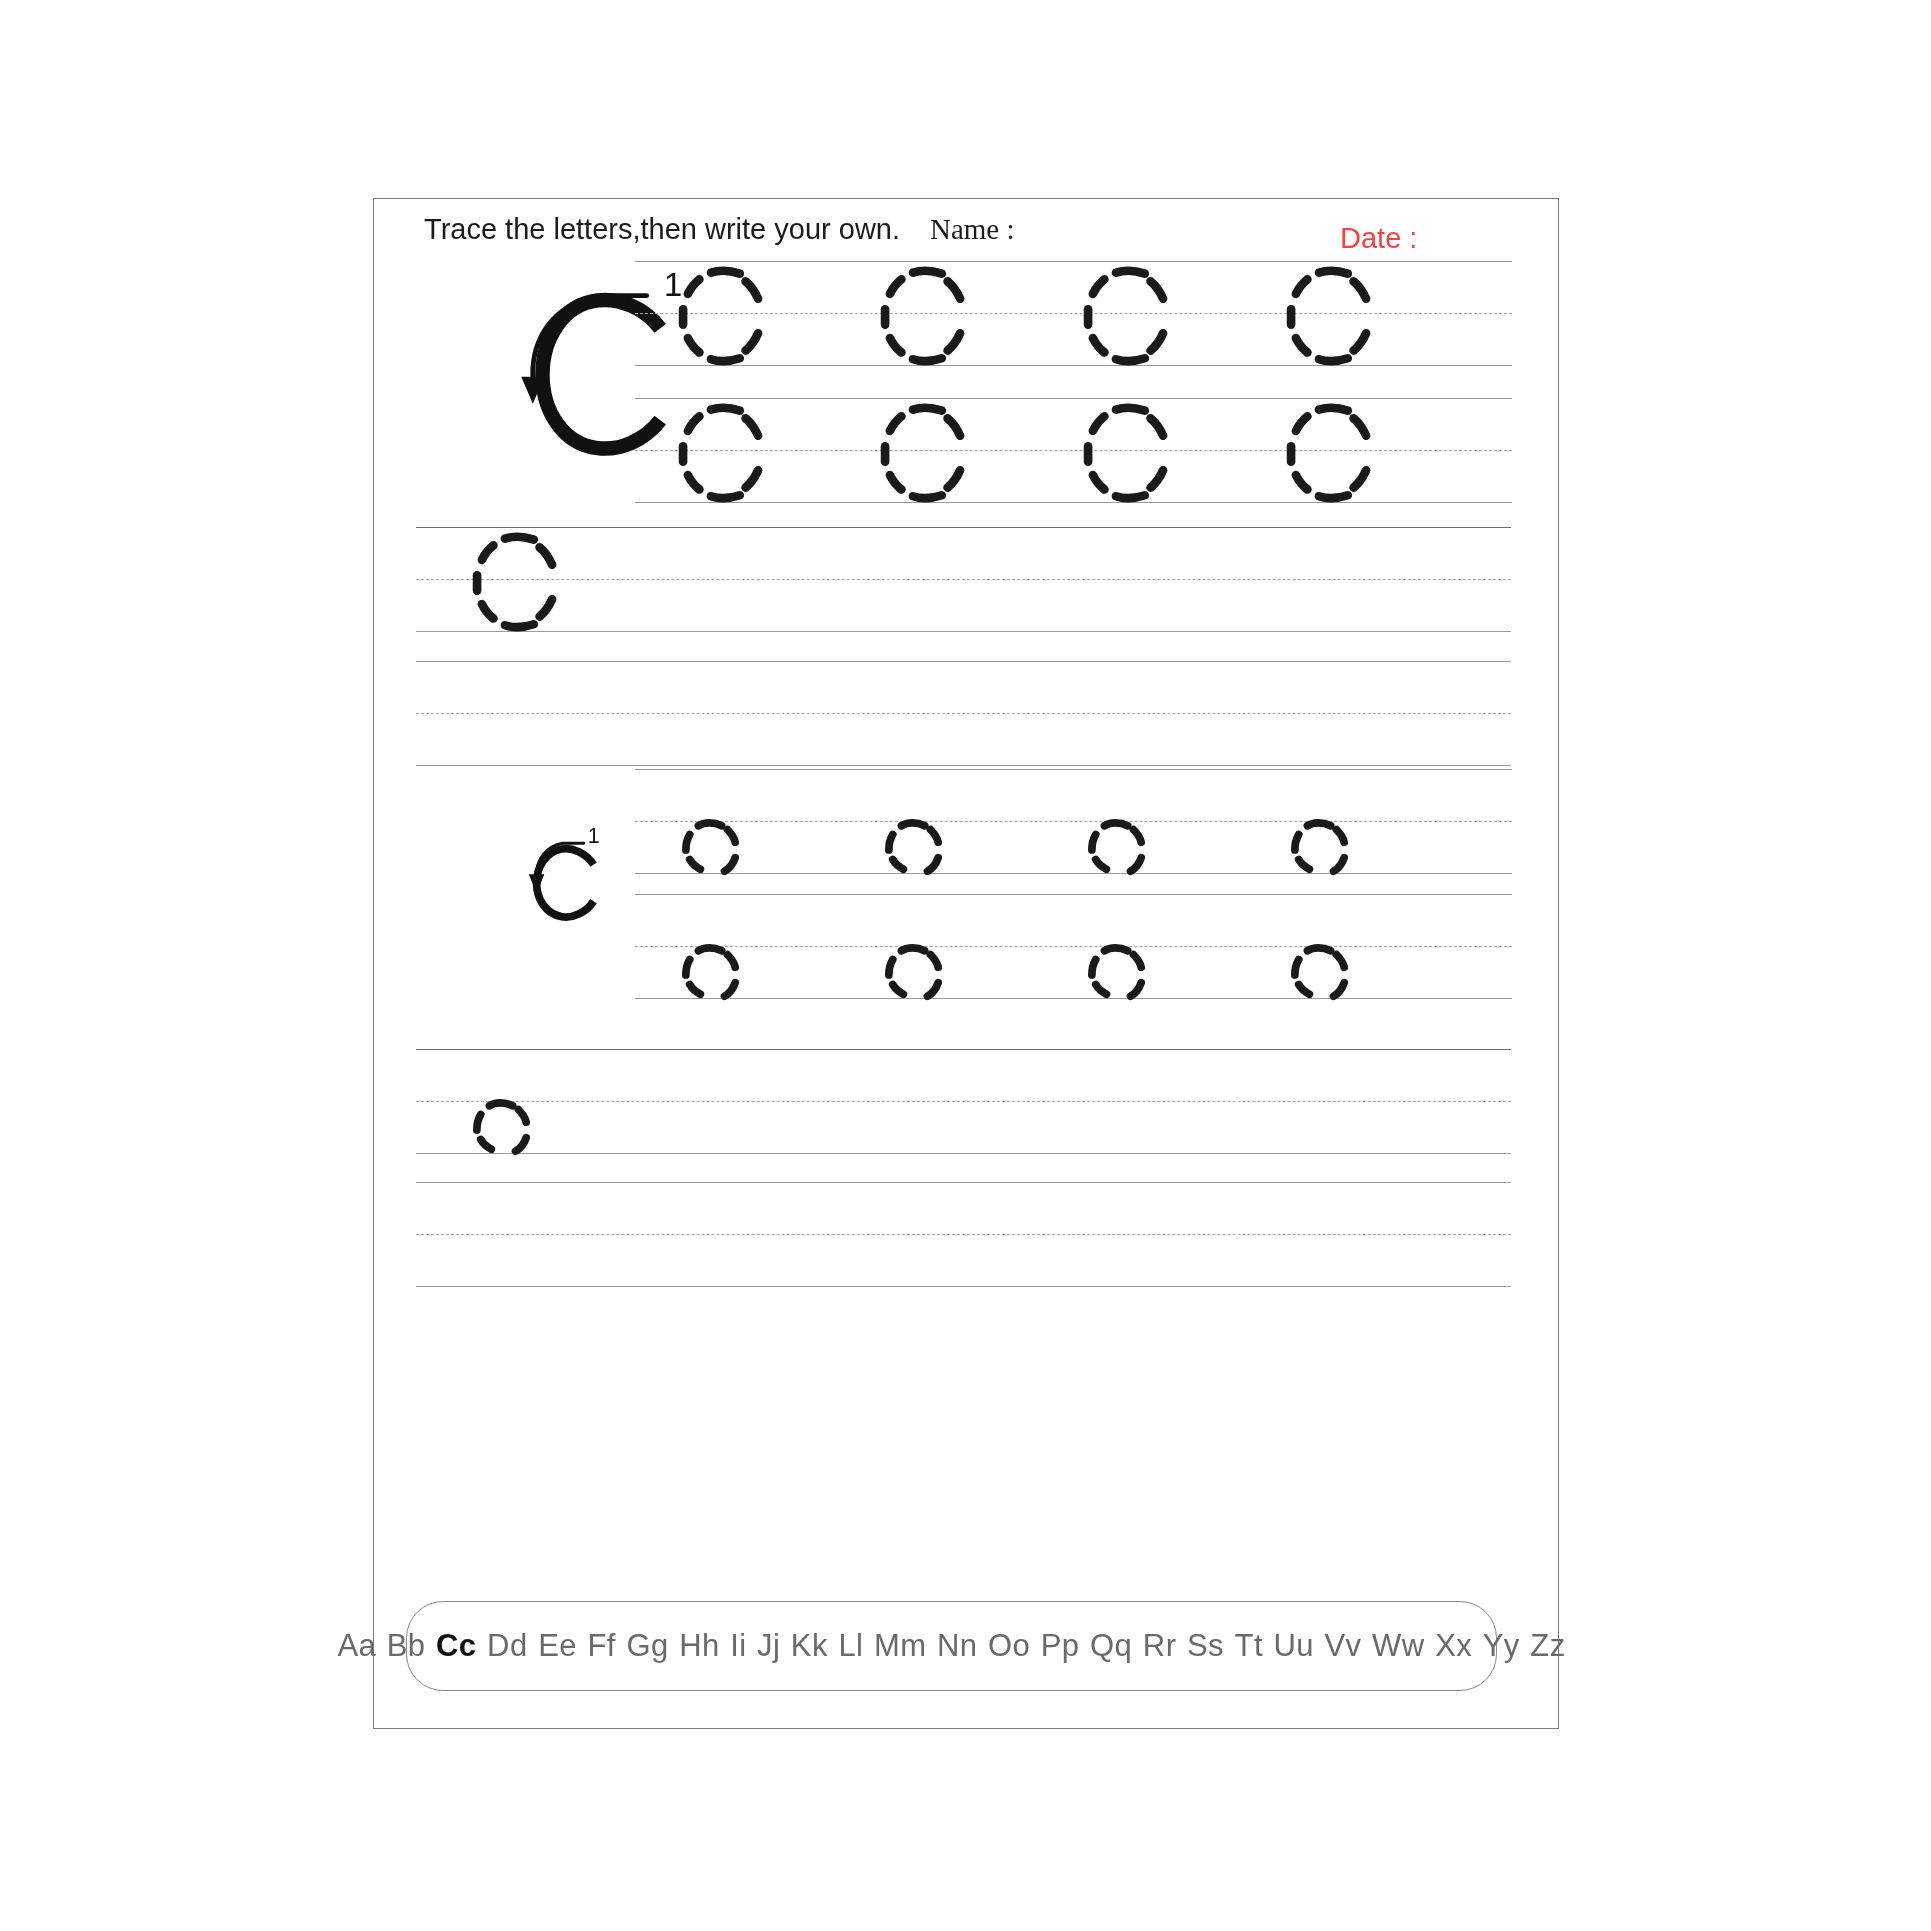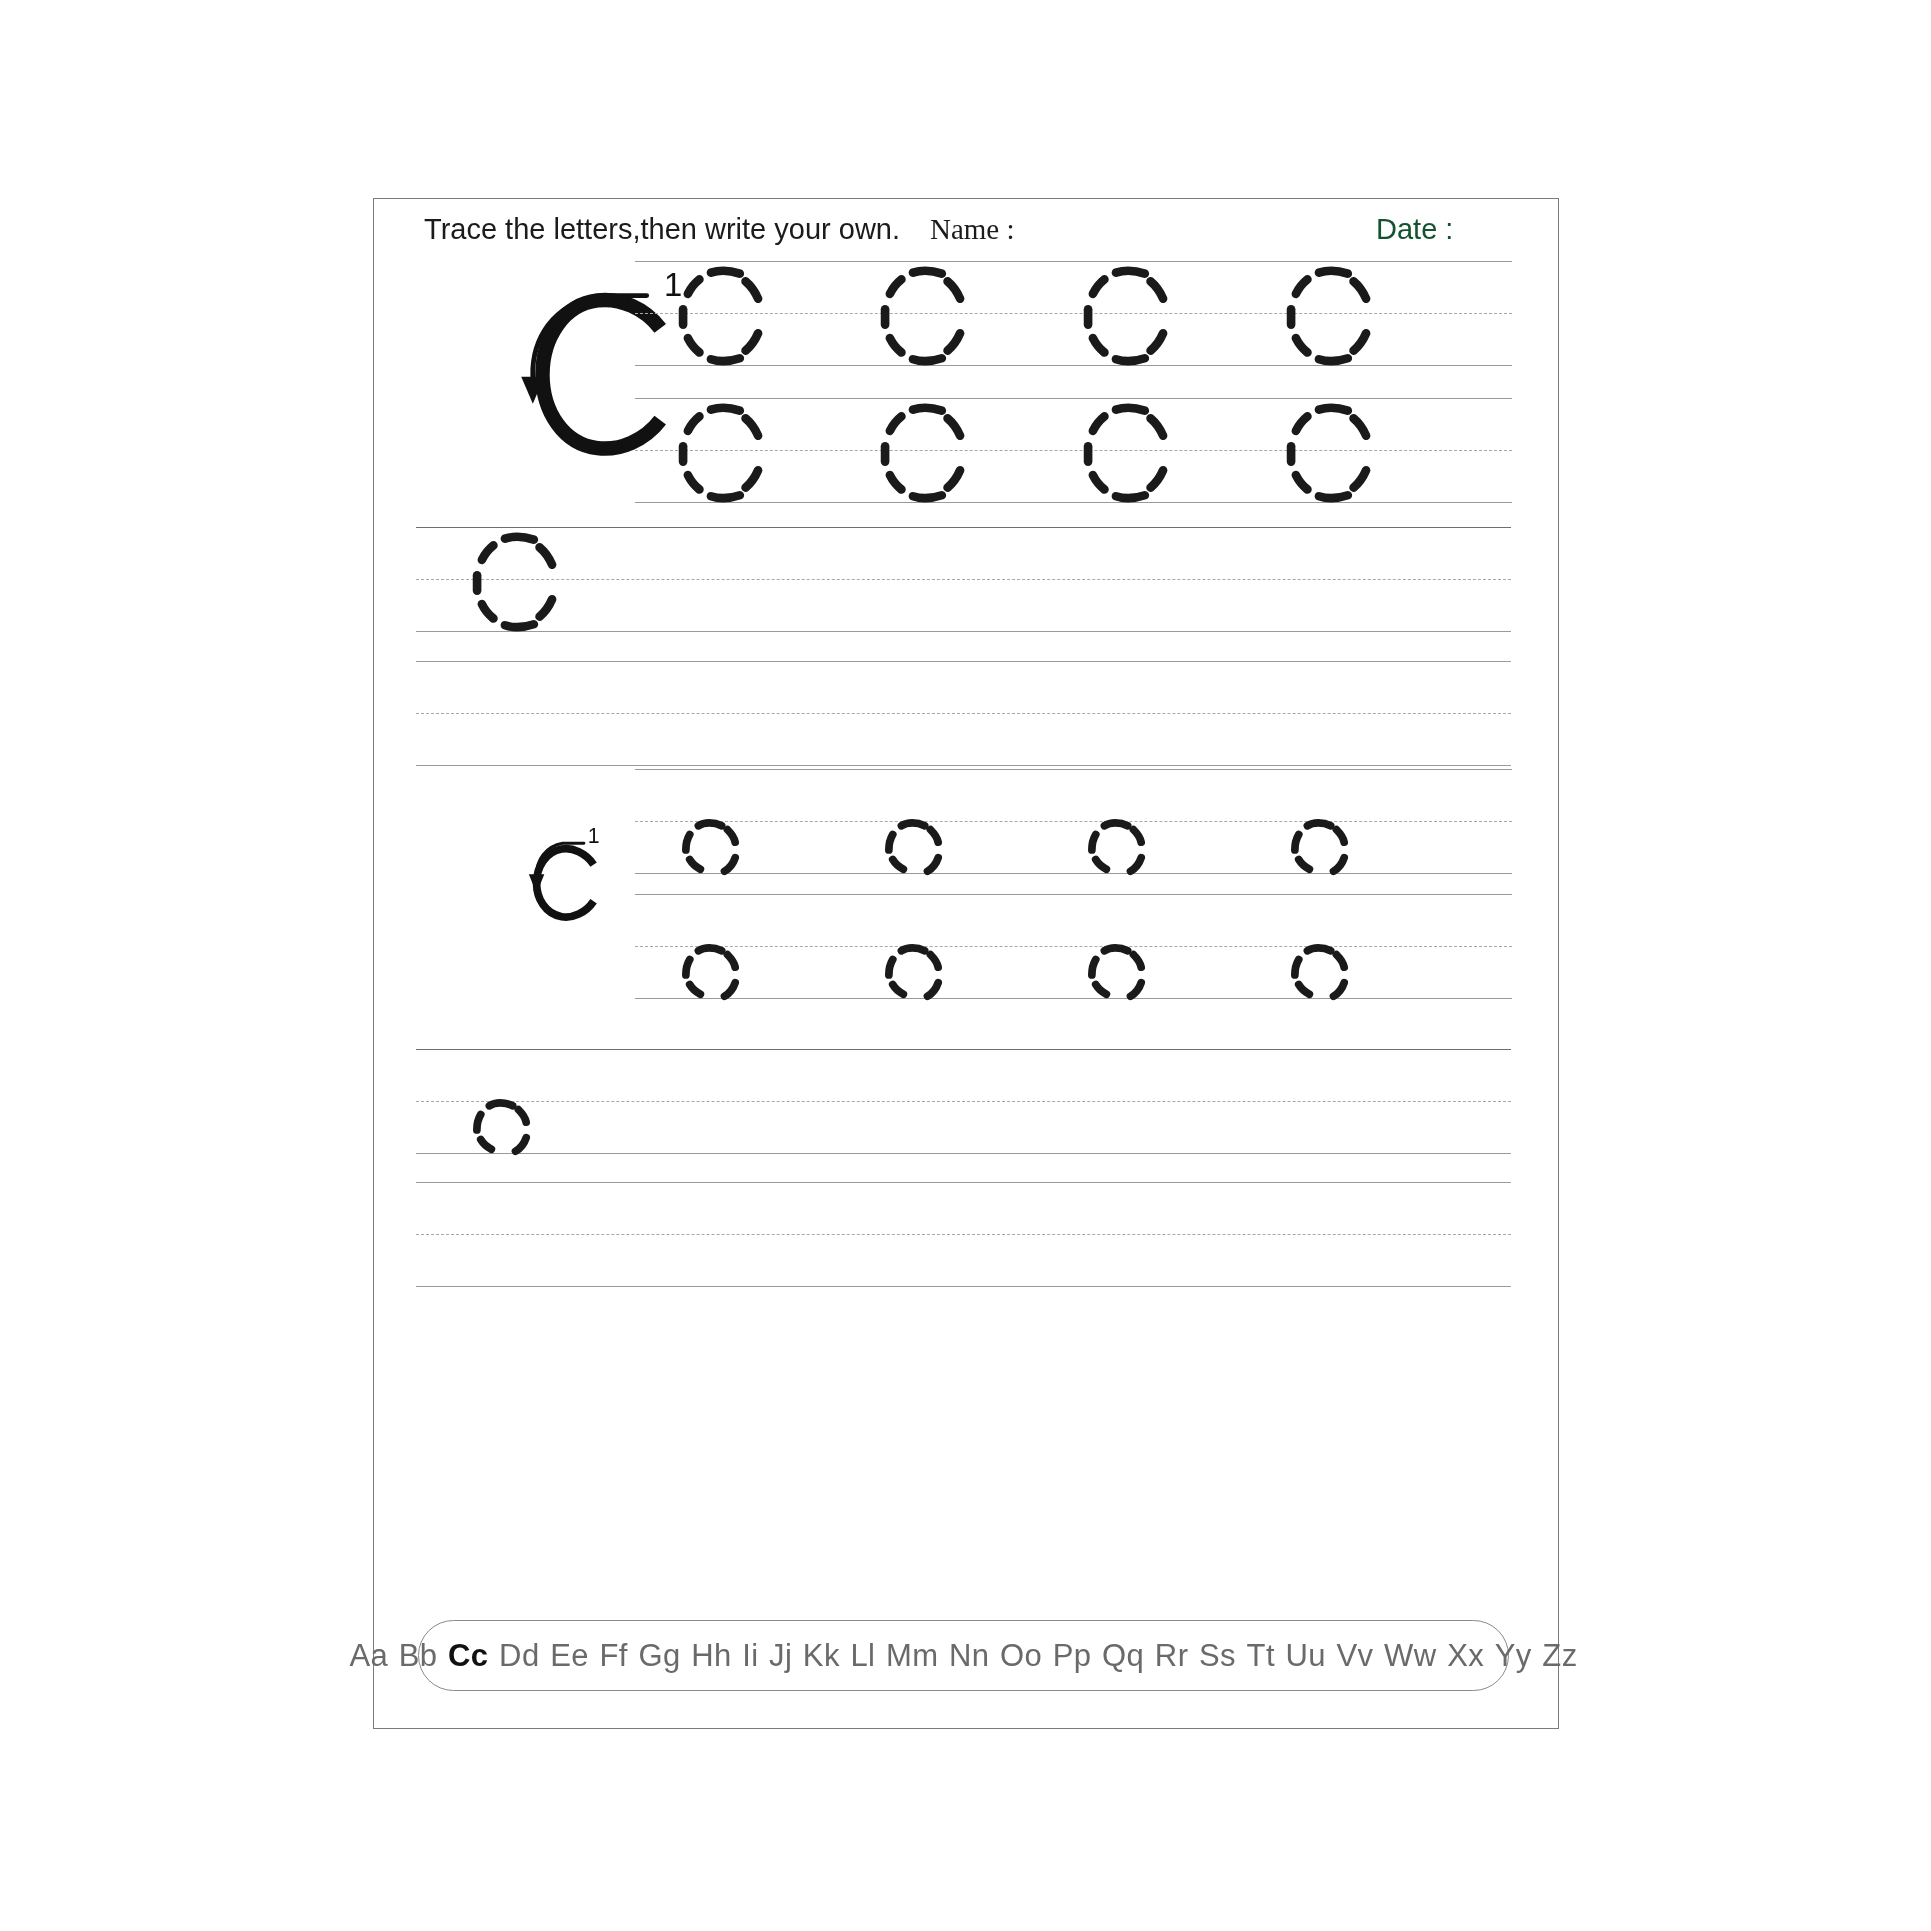--- a/index.html
+++ b/index.html
@@ -46,25 +46,24 @@
     left: 556px;
     top: 0;
     font-size: 29px;
     color: #1b1b1b;
     white-space: nowrap;
     font-family: Liberation Serif, serif;
   }
   .date-label {
     position: absolute;
     left: 966px;
-    top: 0;
+    top: 9px;
     font-size: 29px;
-    color: #14532d;
+    color: #ef4444;
     white-space: nowrap;
-    margin-left: 36px;
   }
 
   
   .row {
     position: absolute;
     box-sizing: border-box;
   }
   .rule {
     position: absolute;
     left: 0;
@@ -89,24 +88,24 @@
 
   
   .trace {
     position: absolute;
   }
   .trace svg { display: block; overflow: visible; }
 
   
   .alpha-strip {
     position: absolute;
-    left: 44px;
+    left: 32px;
     bottom: 37px;
     width: 1091px;
-    height: 71px;
+    height: 90px;
     border: 1.9px solid #8a8a8a;
     border-radius: 37px;
     box-sizing: border-box;
     display: flex;
     align-items: center;
     justify-content: center;
   }
   .alpha-inner {
     font-size: 31px;
     color: #6a6a6a;

